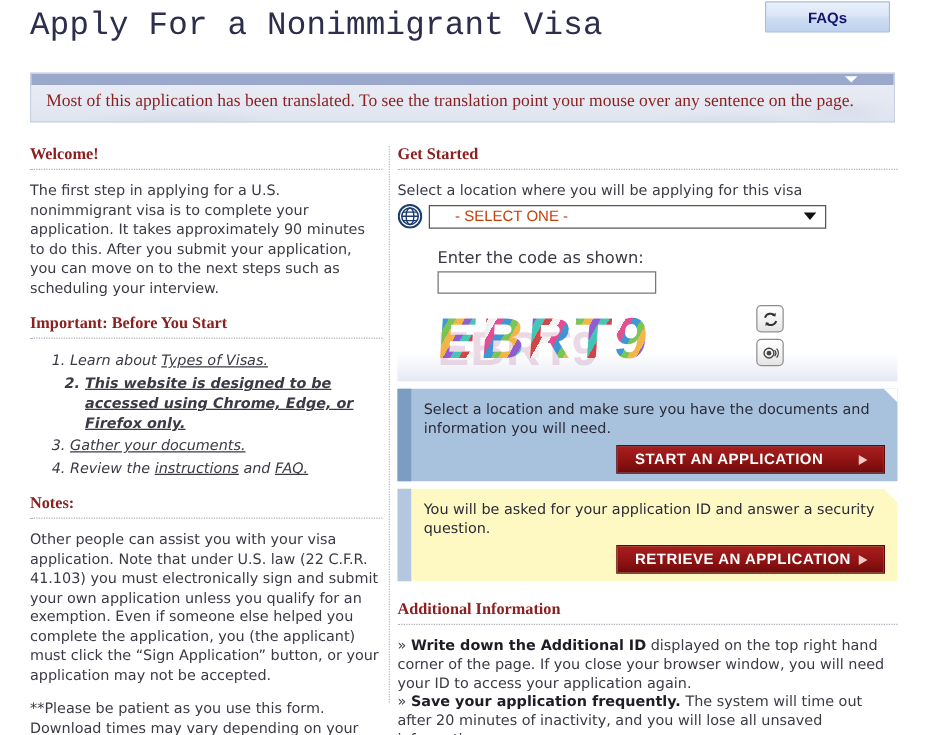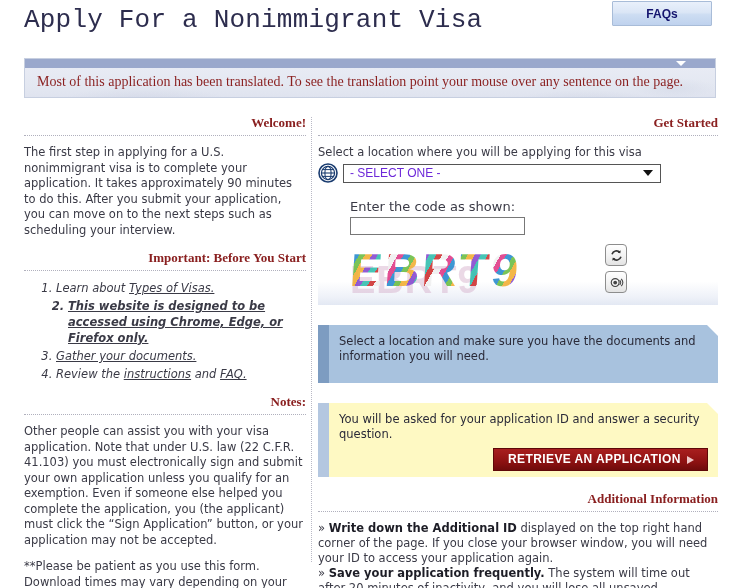--- a/index.html
+++ b/index.html
@@ -154,21 +154,20 @@
     height: 445px;
     border-left: 1px dotted #b9b9c6;
   }
 
   .section-head {
     font-family: "Liberation Serif", serif;
     font-size: 13px;
     font-weight: bold;
     color: #8a2020;
     margin: 0 0 4px 0;
-    text-align: right;
   }
   .section-rule {
     border: 0;
     border-top: 1px dotted #b0b0bd;
     margin: 0 0 9px 0;
     height: 0;
   }
 
   .body-text {
     font-family: "DejaVu Sans", sans-serif;
@@ -226,24 +225,24 @@
     width: 20px;
     height: 20px;
     flex: 0 0 20px;
     margin-right: 5px;
   }
   .location-select {
     width: 318px;
     height: 19px;
     font-family: "Liberation Sans", sans-serif;
     font-size: 12px;
-    color: #6d28d9;
+    color: #c2410c;
     border: 1px solid #555555;
     background: #ffffff;
-    padding: 0 6px;
+    padding: 0 20px;
     box-sizing: border-box;
     -webkit-appearance: none;
     appearance: none;
     position: relative;
   }
   .select-wrap {
     position: relative;
     width: 318px;
   }
   .select-arrow {
@@ -342,21 +341,21 @@
     display: flex;
     align-items: center;
     justify-content: center;
     cursor: pointer;
     box-sizing: border-box;
   }
 
   
   .action-panel {
     position: relative;
-    margin-top: 20px;
+    margin-top: 6px;
     display: flex;
     min-height: 58px;
   }
   .panel-bar {
     width: 11px;
     flex: 0 0 11px;
   }
   .panel-body {
     flex: 1 1 auto;
     position: relative;
@@ -541,20 +540,24 @@
         </div>
       </div>
     </div>
 
     
     <div class="action-panel panel-top">
       <div class="panel-bar"></div>
       <div class="panel-body clearfix">
         <div class="panel-notch"></div>
         <div class="panel-text">Select a location and make sure you have the documents and information you will need.</div>
+        <div class="action-button">
+          <span class="btn-label">START AN APPLICATION</span>
+          <span class="btn-arrow"></span>
+        </div>
       </div>
     </div>
 
     
     <div class="action-panel panel-bottom">
       <div class="panel-bar"></div>
       <div class="panel-body clearfix">
         <div class="panel-notch"></div>
         <div class="panel-text">You will be asked for your application ID and answer a security question.</div>
         <div class="action-button">

